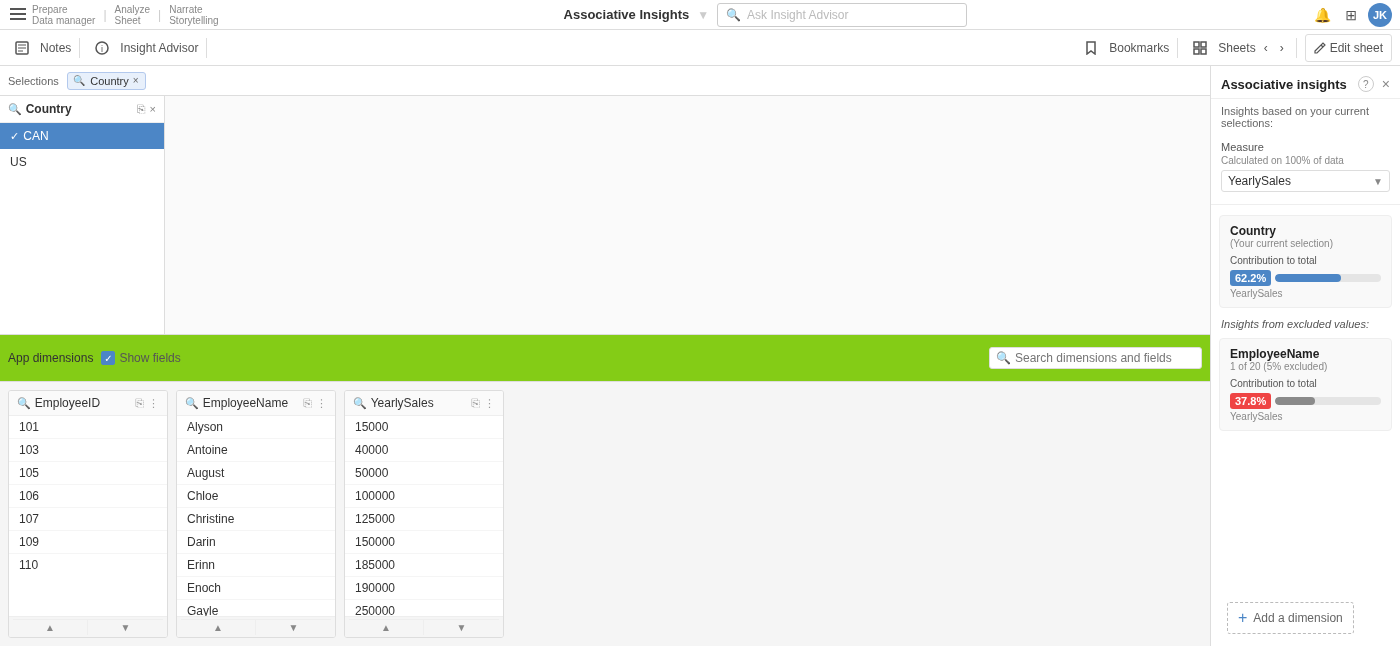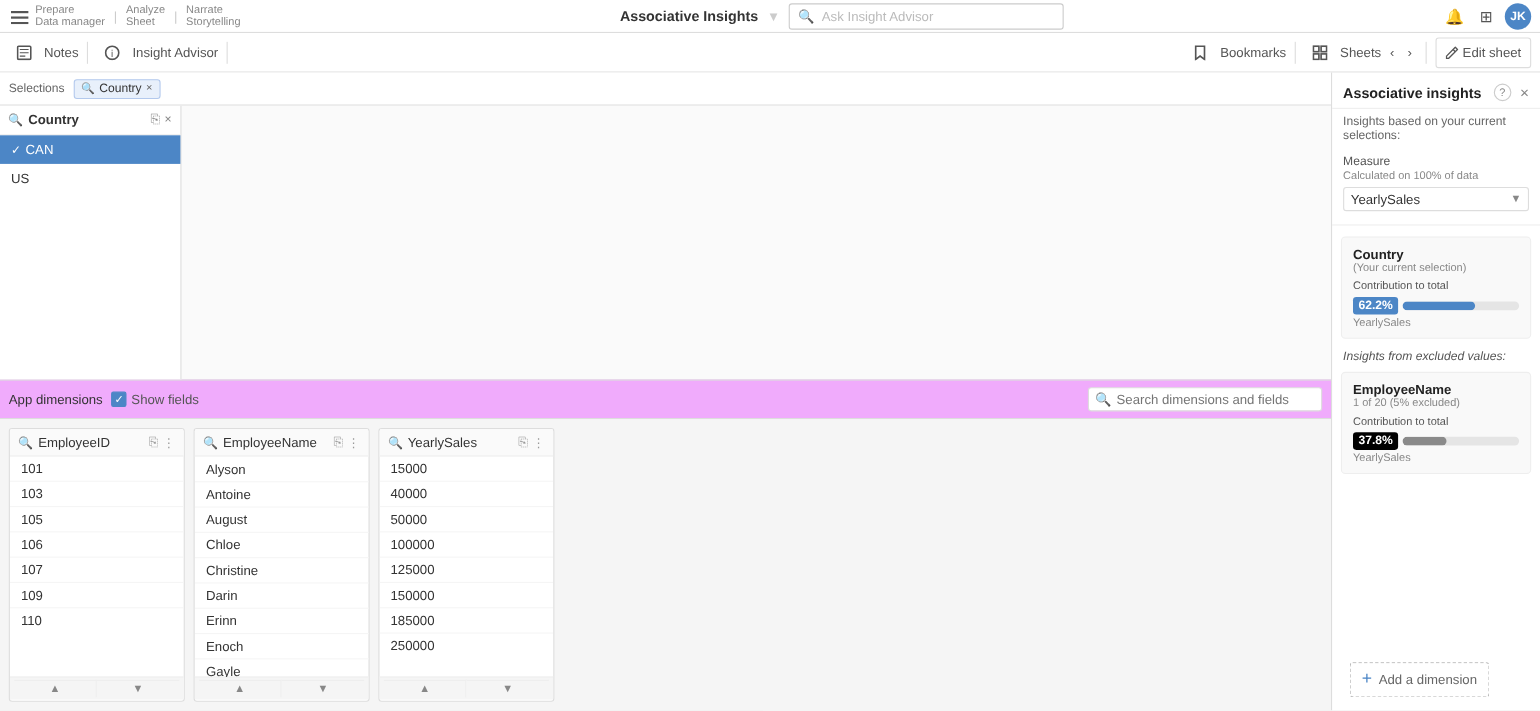--- a/index.html
+++ b/index.html
@@ -10,21 +10,21 @@
       display: flex;
       align-items: center;
       height: 30px;
       background: #fff;
       border-bottom: 1px solid #ddd;
       padding: 0 8px;
       gap: 4px;
     }
     .top-bar-left {
       display: flex;
-      align-items: flex-end;
+      align-items: flex-start;
       gap: 4px;
     }
     .hamburger-icon {
       width: 20px;
       height: 20px;
       display: flex;
       align-items: center;
       justify-content: center;
       cursor: pointer;
       color: #555;
@@ -209,22 +209,22 @@
     .chart-area {
       flex: 1;
       background: #fafafa;
       padding: 10px;
     }
 
     
     .app-dimensions-bar {
       display: flex;
       align-items: center;
-      height: 36px;
-      background: #f0abfc;
+      height: 48px;
+      background: #84cc16;
       border-top: 1px solid #ddd;
       border-bottom: 1px solid #ddd;
       padding: 0 8px;
       gap: 8px;
     }
     .app-dim-label {
       font-size: 12px;
       color: #333;
       font-weight: 500;
     }
@@ -413,21 +413,21 @@
       background: #4c86c6;
       color: #fff;
       border-radius: 3px;
       padding: 2px 5px;
       font-size: 11px;
       font-weight: 600;
       min-width: 38px;
       text-align: center;
     }
     .pct-badge.gray {
-      background: #000000;
+      background: #ef4444;
     }
     .bar-track {
       flex: 1;
       height: 8px;
       background: #e5e5e5;
       border-radius: 4px;
       overflow: hidden;
     }
     .bar-fill {
       height: 100%;
@@ -718,20 +718,21 @@
           <span class="dim-list-icon">⋮</span>
         </div>
         <div class="dim-list-body">
           <div class="dim-row">15000</div>
           <div class="dim-row">40000</div>
           <div class="dim-row">50000</div>
           <div class="dim-row">100000</div>
           <div class="dim-row">125000</div>
           <div class="dim-row">150000</div>
           <div class="dim-row">185000</div>
+          <div class="dim-row">190000</div>
           <div class="dim-row">250000</div>
 
         </div>
         <div style="display:flex;justify-content:space-between;padding:2px 4px;background:#f5f5f5;border-top:1px solid #eee;">
           <button class="dim-scroll-btn" style="width:50%;border-right:1px solid #eee;">▲</button>
           <button class="dim-scroll-btn" style="width:50%;">▼</button>
         </div>
       </div>
 
     </div>

